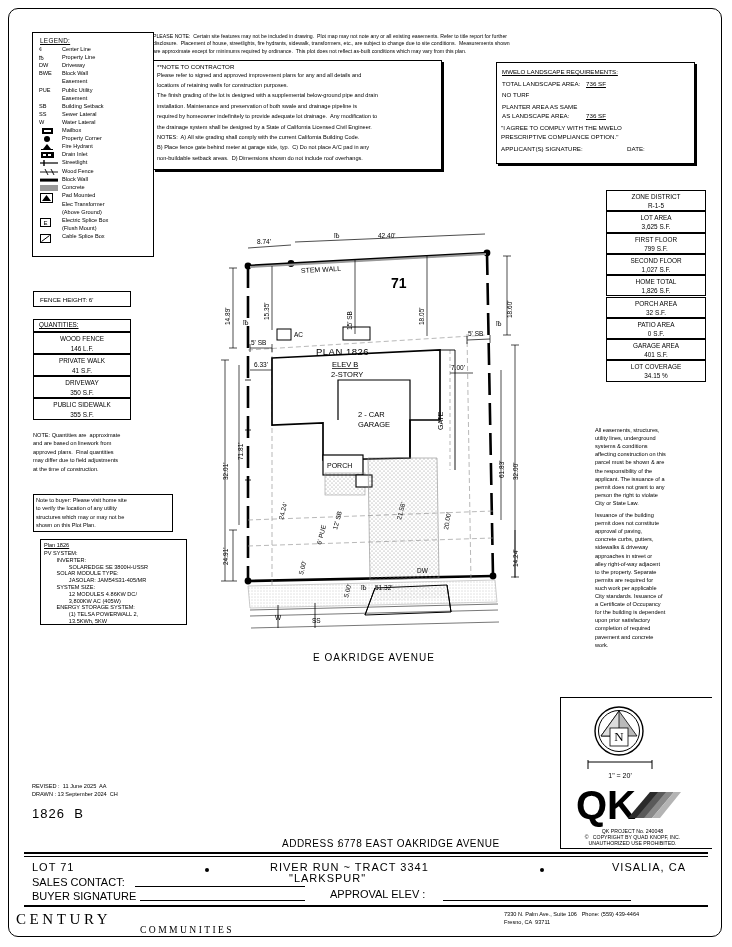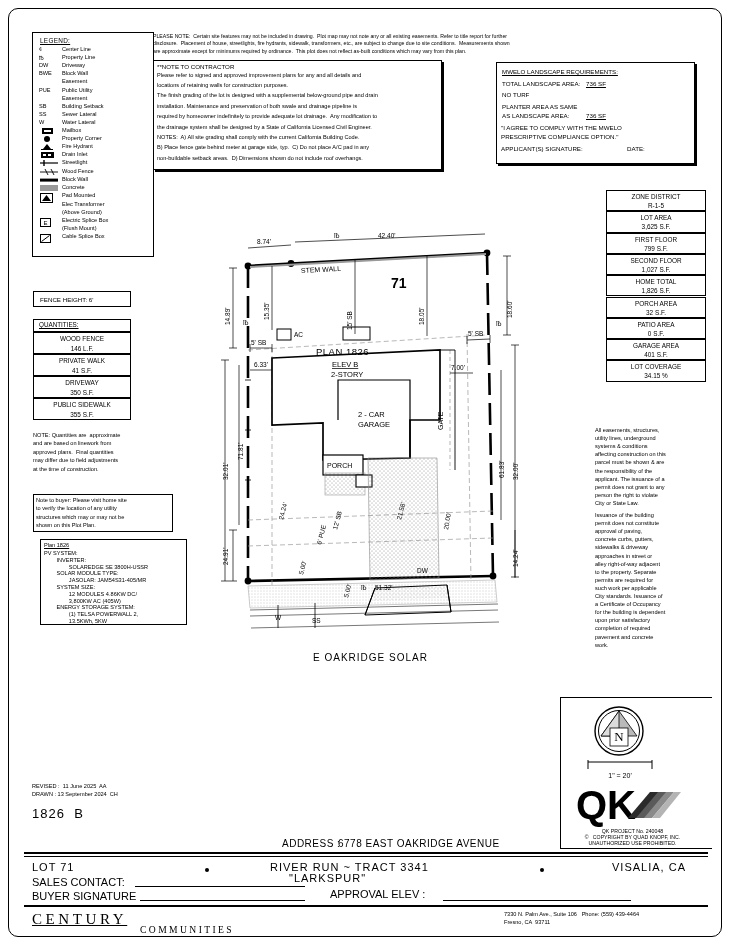--- a/index.html
+++ b/index.html
@@ -493,21 +493,21 @@
       <text x="60" y="390" font-size="6.5" font-family="Liberation Sans, sans-serif">W</text>
       <text x="97" y="393" font-size="6.5" font-family="Liberation Sans, sans-serif">SS</text>
 
       <g stroke="#000" stroke-width="0.8">
         <line x1="63" y1="375" x2="63" y2="398"></line>
         <line x1="100" y1="373" x2="100" y2="398"></line>
       </g>
     </svg>
   </div>
 
-  <div class="txt" style="left:313px; top:652px; font-size:10px; letter-spacing:1px;">E OAKRIDGE SOLAR</div>
+  <div class="txt" style="left:313px; top:652px; font-size:10px; letter-spacing:1px;">E OAKRIDGE AVENUE</div>
 
   <div id="north-arrow" style="position:absolute; left:592px; top:704px; width:54px; height:54px;">
     <svg width="54" height="54" viewBox="0 0 54 54" xmlns="http://www.w3.org/2000/svg">
       <circle cx="27" cy="27" r="24" fill="#fff" stroke="#000" stroke-width="1.4"></circle>
       <circle cx="27" cy="27" r="20.5" fill="#fff" stroke="#000" stroke-width="1"></circle>
       <path d="M27,7 L45,32 L9,32 Z" fill="#b9b9b9" stroke="#000" stroke-width="0.8"></path>
       <path d="M27,7 L27,32 L9,32 Z" fill="#dcdcdc" stroke="#000" stroke-width="0.8"></path>
       <rect x="18" y="24" width="18" height="18" fill="#fff" stroke="#000" stroke-width="0.8"></rect>
       <text x="27" y="37" font-size="13" text-anchor="middle" font-family="Liberation Serif, serif">N</text>
     </svg>
@@ -565,20 +565,20 @@
   <div class="rule" style="left:135px; top:886px; width:170px; height:1.2px;"></div>
   <div class="txt" style="left:289px; top:872px; font-size:11px; letter-spacing:1px;">"LARKSPUR"</div>
 
   <div class="txt" style="left:32px; top:890px; font-size:11px;">BUYER SIGNATURE</div>
   <div class="rule" style="left:140px; top:900px; width:165px; height:1.2px;"></div>
   <div class="txt" style="left:330px; top:888px; font-size:11px;">APPROVAL ELEV :</div>
   <div class="rule" style="left:443px; top:900px; width:188px; height:1.2px;"></div>
 
   <div class="rule" style="left:24px; top:905px; width:684px; height:1.6px;"></div>
 
-  <div class="txt" style="left:32px; top:911px; font-size:15px; letter-spacing:3.6px;
-              font-family:'Liberation Serif', serif;text-decoration:underline;">CENTURY</div>
+  <div class="txt" style="left:16px; top:911px; font-size:15px; letter-spacing:3.6px;
+              font-family:'Liberation Serif', serif;">CENTURY</div>
   <div class="txt" style="left:140px; top:915px; font-size:9.6px; letter-spacing:2.4px;
               font-family:'Liberation Serif', serif;margin-top:9px;">COMMUNITIES</div>
 
   <div class="txt tiny2" style="left:504px; top:911px;">7330 N. Palm Ave., Suite 106   Phone: (559) 439-4464</div>
   <div class="txt tiny2" style="left:504px; top:919px;">Fresno, CA  93711</div>
 </div>
 
 </body></html>

